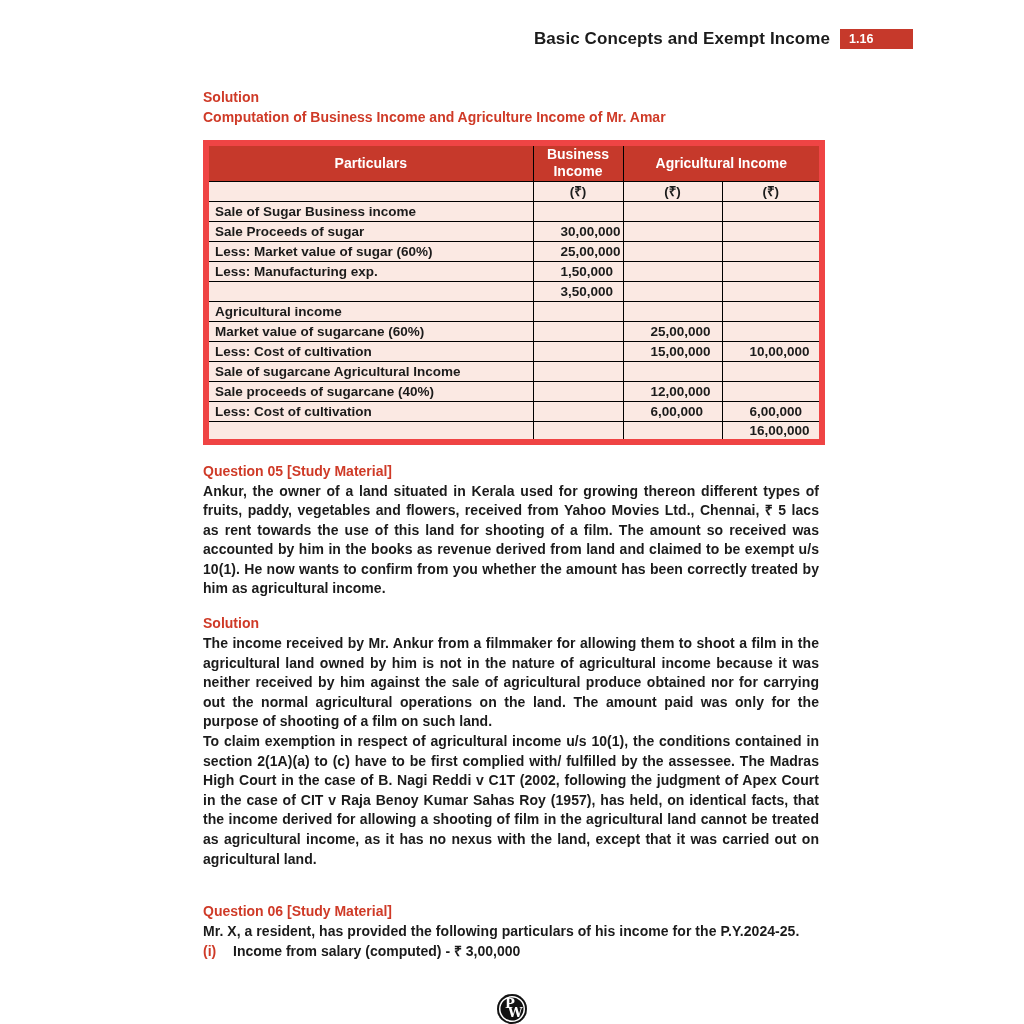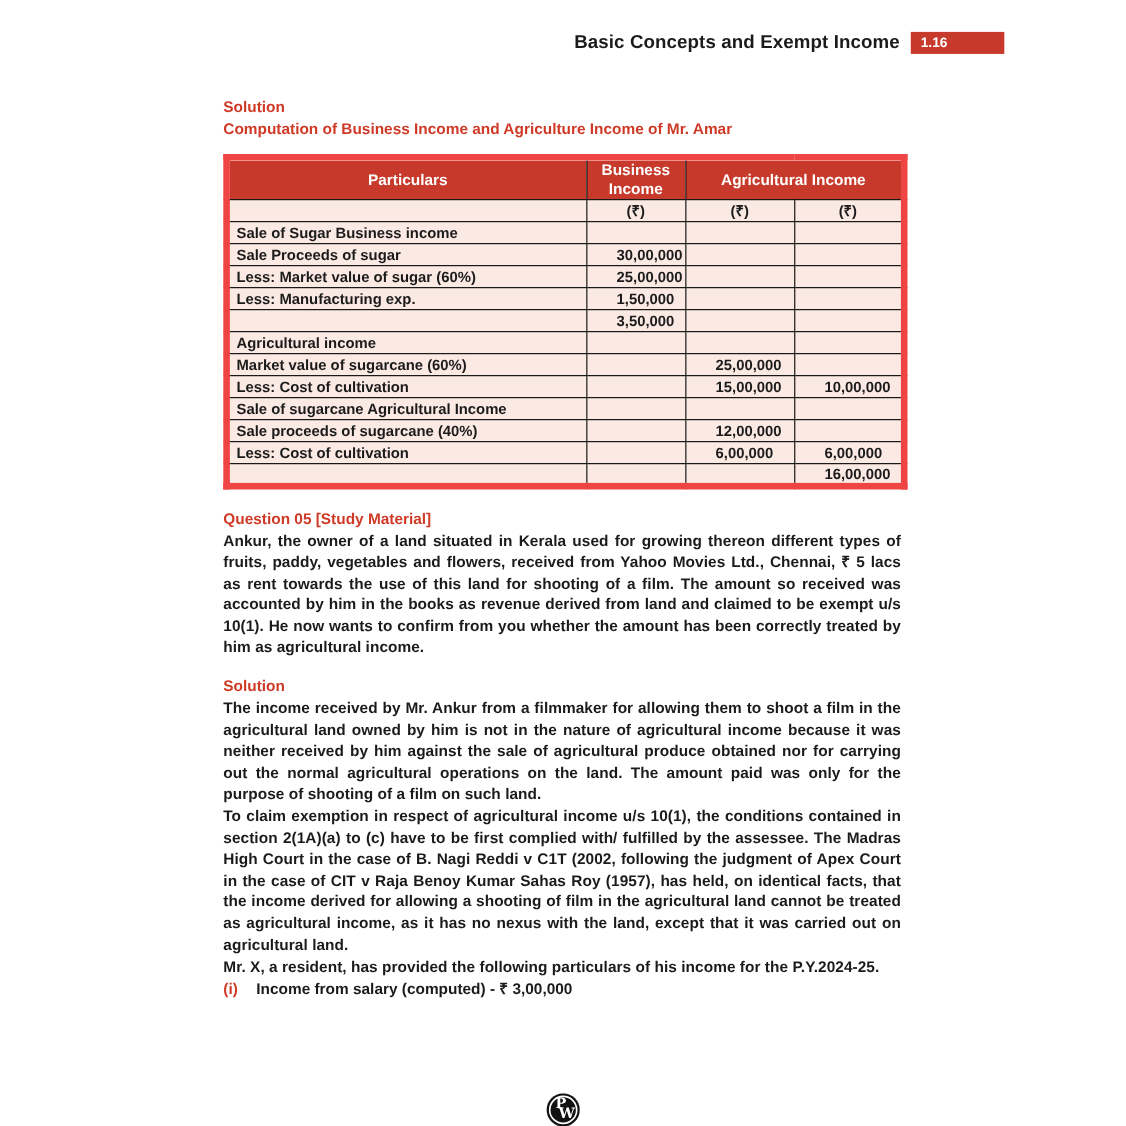--- a/index.html
+++ b/index.html
@@ -9,21 +9,21 @@
     overflow:hidden;
   }
 
   
   .page-header {
     position:absolute; top:29px; right:111px;
     display:flex; align-items:flex-end; gap:10px;
   }
   .page-title { font-size:17px; font-weight:bold; letter-spacing:0.1px; }
   .page-badge {
-    width:85px; height:20px; background:#c6392b; color:#ffffff;
+    width:73px; height:20px; background:#c6392b; color:#ffffff;
     font-size:12.5px; font-weight:bold; display:flex; align-items:center;
     padding-left:9px; box-sizing:border-box;
   }
 
   
   .content { position:absolute; left:203px; top:88px; width:616px; }
 
   .red-heading {
     color:#cf3a27; font-weight:bold; font-size:14px; line-height:19px; margin:0;
   }
@@ -185,20 +185,21 @@
     </tbody>
   </table>
 
   <p class="red-heading mt-q5">Question 05 [Study Material]</p>
   <p class="body-text mt-tight">Ankur, the owner of a land situated in Kerala used for growing thereon different types of fruits, paddy, vegetables and flowers, received from Yahoo Movies Ltd., Chennai, ₹ 5 lacs as rent towards the use of this land for shooting of a film. The amount so received was accounted by him in the books as revenue derived from land and claimed to be exempt u/s 10(1). He now wants to confirm from you whether the amount has been correctly treated by him as agricultural income.</p>
 
   <p class="red-heading mt-sol">Solution</p>
   <p class="body-text mt-tight">The income received by Mr. Ankur from a filmmaker for allowing them to shoot a film in the agricultural land owned by him is not in the nature of agricultural income because it was neither received by him against the sale of agricultural produce obtained nor for carrying out the normal agricultural operations on the land. The amount paid was only for the purpose of shooting of a film on such land.</p>
   <p class="body-text">To claim exemption in respect of agricultural income u/s 10(1), the conditions contained in section 2(1A)(a) to (c) have to be first complied with/ fulfilled by the assessee. The Madras High Court in the case of B. Nagi Reddi v C1T (2002, following the judgment of Apex Court in the case of CIT v Raja Benoy Kumar Sahas Roy (1957), has held, on identical facts, that the income derived for allowing a shooting of film in the agricultural land cannot be treated as agricultural income, as it has no nexus with the land, except that it was carried out on agricultural land.</p>
 
+  <p class="red-heading mt-q6">Question 06 [Study Material]</p>
   <p class="body-text mt-tight">Mr. X, a resident, has provided the following particulars of his income for the P.Y.2024-25.</p>
   <div class="item-line">
     <span class="item-marker">(i)</span>
     <span class="item-text">Income from salary (computed) - ₹ 3,00,000</span>
   </div>
 
 </div>
 
 <div class="pw-logo">
   <span class="pw-p">P</span>

